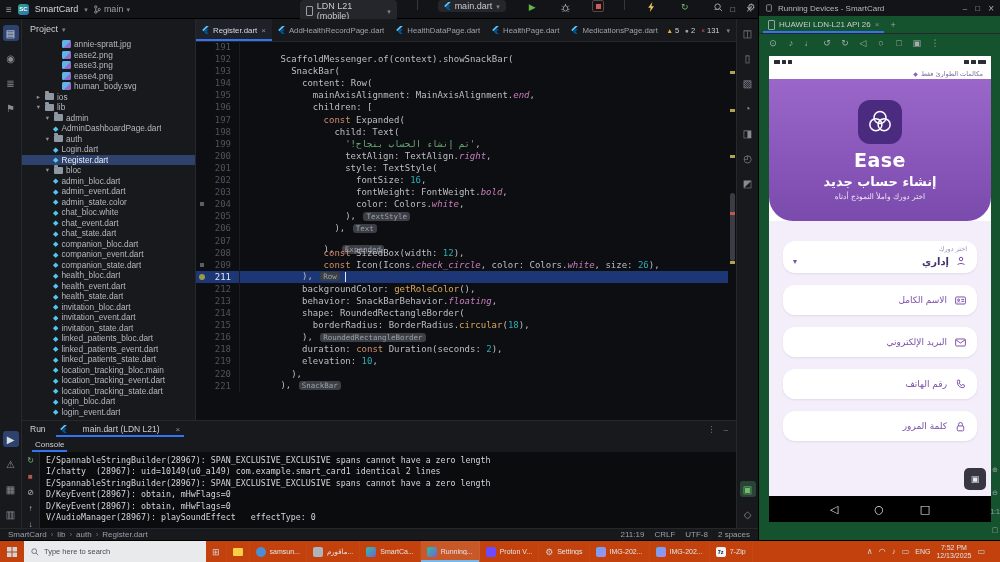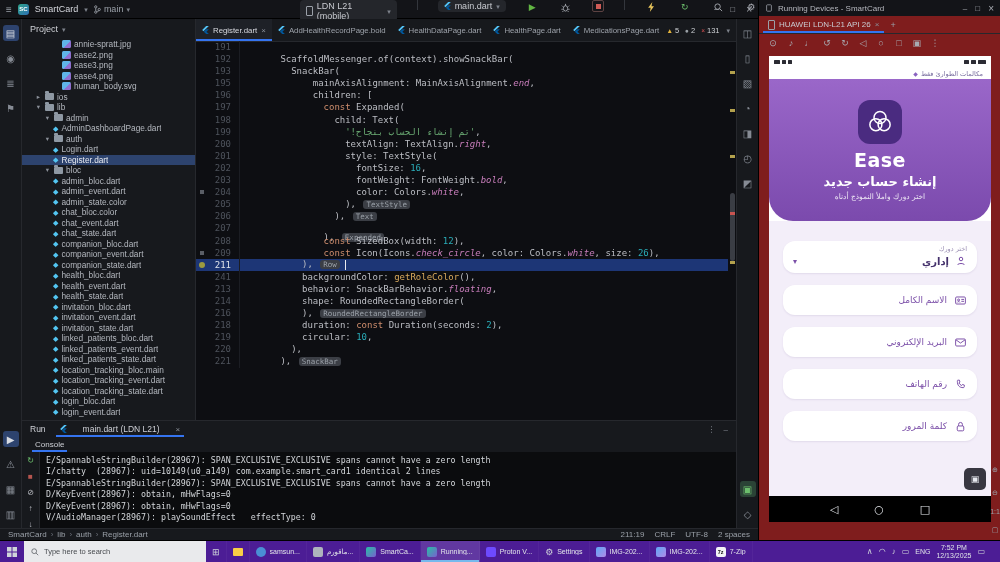--- a/index.html
+++ b/index.html
@@ -106,21 +106,21 @@
     font:8.3px/11.4px "DejaVu Sans Mono",monospace;color:#d3d6da;padding:3px 0 0 6px;box-sizing:border-box;}
   .console-line{white-space:pre;}
 
   
   .status-bar{position:absolute;left:0;top:528px;width:758px;height:12px;background:#17191d;border-top:1px solid #26282d;
     display:flex;align-items:center;padding:0 8px;box-sizing:border-box;font-size:8px;color:#9aa0a8;}
   .crumb+.crumb::before{content:"›";margin:0 4px;color:#6a6f78;}
   #sb-right{margin-left:auto;display:flex;gap:10px;align-items:center;}
 
   
-  .dev-window{position:absolute;left:758px;top:0;width:242px;height:540px;background:#7f1d1d;border-left:1px solid #000;box-sizing:border-box;}
+  .dev-window{position:absolute;left:758px;top:0;width:242px;height:540px;background:#14532d;border-left:1px solid #000;box-sizing:border-box;}
   .dev-titlebar{height:16px;display:flex;align-items:center;gap:5px;padding:0 6px;font-size:8px;color:#b6b8bf;background:#131418;}
   .dev-titlebar .win-controls{gap:8px;font-size:8px;}
   .dev-tabs{height:17px;display:flex;align-items:center;padding:0 4px;border-bottom:1px solid #26282d;font-size:8px;color:#c8cad0;}
   .dev-tab{display:flex;align-items:center;gap:4px;height:100%;padding:0 5px;box-shadow:inset 0 -2px 0 #3574f0;}
   .dev-plus{margin-left:6px;color:#9aa0a8;font-size:9px;}
   #dev-toolbar{height:18px;display:flex;align-items:center;gap:6px;padding:0 8px;font-size:9px;color:#a8abb2;}
   #dev-toolbar .strip-icon{width:12px;height:12px;}
   .phone{position:absolute;left:10px;top:56px;width:222px;height:466px;background:#fff;overflow:hidden;}
   .p-status{height:12px;background:#fff;display:flex;align-items:center;justify-content:space-between;padding:0 5px;}
   .p-status .grp{display:flex;gap:2px;align-items:center;}
@@ -147,21 +147,21 @@
   .field-ic{display:flex;align-items:center;}
   .p-fab{position:absolute;right:5px;bottom:32px;width:22px;height:22px;border-radius:5px;background:rgba(15,15,25,.82);
     display:flex;align-items:center;justify-content:center;color:#e8eaf0;font-size:9px;}
   .p-nav{position:absolute;left:0;right:0;bottom:0;height:26px;background:#000;display:flex;align-items:center;
     justify-content:center;gap:36px;color:#e3e6ea;}
   .nav-ic{font-size:11px;}
   #dev-zoom{position:absolute;right:0;top:462px;width:10px;display:flex;flex-direction:column;align-items:center;gap:7px;
     font-size:7px;color:#9aa0a8;}
 
   
-  .taskbar{position:absolute;left:0;top:540px;width:1000px;height:22px;background:#4c1d95;border-top:1px solid #000;
+  .taskbar{position:absolute;left:0;top:540px;width:1000px;height:22px;background:#c2410c;border-top:1px solid #000;
     display:flex;align-items:stretch;box-sizing:border-box;}
   .tb-start{width:24px;display:flex;align-items:center;justify-content:center;}
   .tb-search{width:182px;background:#e9eaec;display:flex;align-items:center;gap:5px;padding:0 7px;font-size:7.5px;color:#494c50;box-sizing:border-box;}
   #tb-buttons{display:flex;align-items:stretch;}
   .tb-btn{display:flex;align-items:center;gap:4px;padding:0 6px;font-size:7px;color:#e3e6ea;
     border-right:1px solid rgba(255,255,255,.04);}
   .tb-btn.active{background:rgba(255,255,255,.12);box-shadow:inset 0 -2px 0 #76b9ed;}
   .tb-btn .lbl{white-space:nowrap;overflow:hidden;max-width:42px;}
   .tbic{display:inline-flex;width:10px;height:10px;border-radius:2px;align-items:center;justify-content:center;flex:0 0 auto;}
   .tbic-task-view,.tbic-gear{font-size:9px;color:#cfd4da;width:auto;height:auto;}
@@ -340,21 +340,21 @@
         <div class="tree-row" style="padding-left: 31px;">
           <span class="ic-dart">◆</span>
           <span class="tree-label">admin_event.dart</span>
         </div>
         <div class="tree-row" style="padding-left: 31px;">
           <span class="ic-dart">◆</span>
           <span class="tree-label">admin_state.color</span>
         </div>
         <div class="tree-row" style="padding-left: 31px;">
           <span class="ic-dart">◆</span>
-          <span class="tree-label">chat_bloc.color</span>
+          <span class="tree-label">chat_bloc.white</span>
         </div>
         <div class="tree-row" style="padding-left: 31px;">
           <span class="ic-dart">◆</span>
           <span class="tree-label">chat_event.dart</span>
         </div>
         <div class="tree-row" style="padding-left: 31px;">
           <span class="ic-dart">◆</span>
           <span class="tree-label">chat_state.dart</span>
         </div>
         <div class="tree-row" style="padding-left: 31px;">
@@ -441,21 +441,21 @@
             <span>Register.dart</span>
             <span class="tab-close">×</span>
           </div>
           <div class="ed-tab">
             <span class="flutter-ic">
               <svg width="7" height="8" viewBox="0 0 10 12">
                 <path d="M6 0L0 6l2 2 8-8z" fill="#54c5f8"></path>
                 <path d="M6 5L2.5 8.5 6 12h4L6.5 8.5 10 5z" fill="#01579b"></path>
               </svg>
             </span>
-            <span>AddHealthRecordPage.bold</span>
+            <span>AddHealthRecordPage.dart</span>
           </div>
           <div class="ed-tab">
             <span class="flutter-ic">
               <svg width="7" height="8" viewBox="0 0 10 12">
                 <path d="M6 0L0 6l2 2 8-8z" fill="#54c5f8"></path>
                 <path d="M6 5L2.5 8.5 6 12h4L6.5 8.5 10 5z" fill="#01579b"></path>
               </svg>
             </span>
             <span>HealthDataPage.dart</span>
           </div>
@@ -510,20 +510,26 @@
           <div class="code-text" style="padding-left: 40.4px;"><span class="tok-d">ScaffoldMessenger.of(context).showSnackBar(</span></div>
         </div>
         <div class="code-row">
           <div class="gutter">
             <span>193</span>
           </div>
           <div class="code-text" style="padding-left: 51.2px;"><span class="tok-d">SnackBar(</span></div>
         </div>
         <div class="code-row">
           <div class="gutter">
+            <span>194</span>
+          </div>
+          <div class="code-text" style="padding-left: 62px;"><span class="tok-d">content: Row(</span></div>
+        </div>
+        <div class="code-row">
+          <div class="gutter">
             <span>195</span>
           </div>
           <div class="code-text" style="padding-left: 72.8px;"><span class="tok-d">mainAxisAlignment: MainAxisAlignment.</span><span class="tok-m">end</span><span class="tok-d">,</span></div>
         </div>
         <div class="code-row">
           <div class="gutter">
             <span>196</span>
           </div>
           <div class="code-text" style="padding-left: 72.8px;"><span class="tok-d">children: [</span></div>
         </div>
@@ -610,53 +616,59 @@
         <div class="code-row current">
           <div class="gutter">
             <span class="bp"></span>
             <span>211</span>
           </div>
           <div class="code-text" style="padding-left: 62px;"><span class="tok-d">), </span><span class="tok-h">Row</span></div>
           <span class="caret"></span>
         </div>
         <div class="code-row">
           <div class="gutter">
-            <span>241</span>
+            <span>212</span>
           </div>
           <div class="code-text" style="padding-left: 62px;"><span class="tok-d">backgroundColor: </span><span class="tok-f">getRoleColor</span><span class="tok-d">(),</span></div>
         </div>
         <div class="code-row">
           <div class="gutter">
             <span>213</span>
           </div>
           <div class="code-text" style="padding-left: 62px;"><span class="tok-d">behavior: SnackBarBehavior.</span><span class="tok-m">floating</span><span class="tok-d">,</span></div>
         </div>
         <div class="code-row">
           <div class="gutter">
             <span>214</span>
           </div>
           <div class="code-text" style="padding-left: 62px;"><span class="tok-d">shape: RoundedRectangleBorder(</span></div>
         </div>
         <div class="code-row">
           <div class="gutter">
+            <span>215</span>
+          </div>
+          <div class="code-text" style="padding-left: 72.8px;"><span class="tok-d">borderRadius: BorderRadius.</span><span class="tok-f">circular</span><span class="tok-d">(</span><span class="tok-n">18</span><span class="tok-d">),</span></div>
+        </div>
+        <div class="code-row">
+          <div class="gutter">
             <span>216</span>
           </div>
           <div class="code-text" style="padding-left: 62px;"><span class="tok-d">), </span><span class="tok-h">RoundedRectangleBorder</span></div>
         </div>
         <div class="code-row">
           <div class="gutter">
             <span>218</span>
           </div>
           <div class="code-text" style="padding-left: 62px;"><span class="tok-d">duration: </span><span class="tok-k">const </span><span class="tok-d">Duration(seconds: </span><span class="tok-n">2</span><span class="tok-d">),</span></div>
         </div>
         <div class="code-row">
           <div class="gutter">
             <span>219</span>
           </div>
-          <div class="code-text" style="padding-left: 62px;"><span class="tok-d">circular: </span><span class="tok-n">10</span><span class="tok-d">,</span></div>
+          <div class="code-text" style="padding-left: 62px;"><span class="tok-d">elevation: </span><span class="tok-n">10</span><span class="tok-d">,</span></div>
         </div>
         <div class="code-row">
           <div class="gutter">
             <span>220</span>
           </div>
           <div class="code-text" style="padding-left: 51.2px;"><span class="tok-d">),</span></div>
         </div>
         <div class="code-row">
           <div class="gutter">
             <span>221</span>

